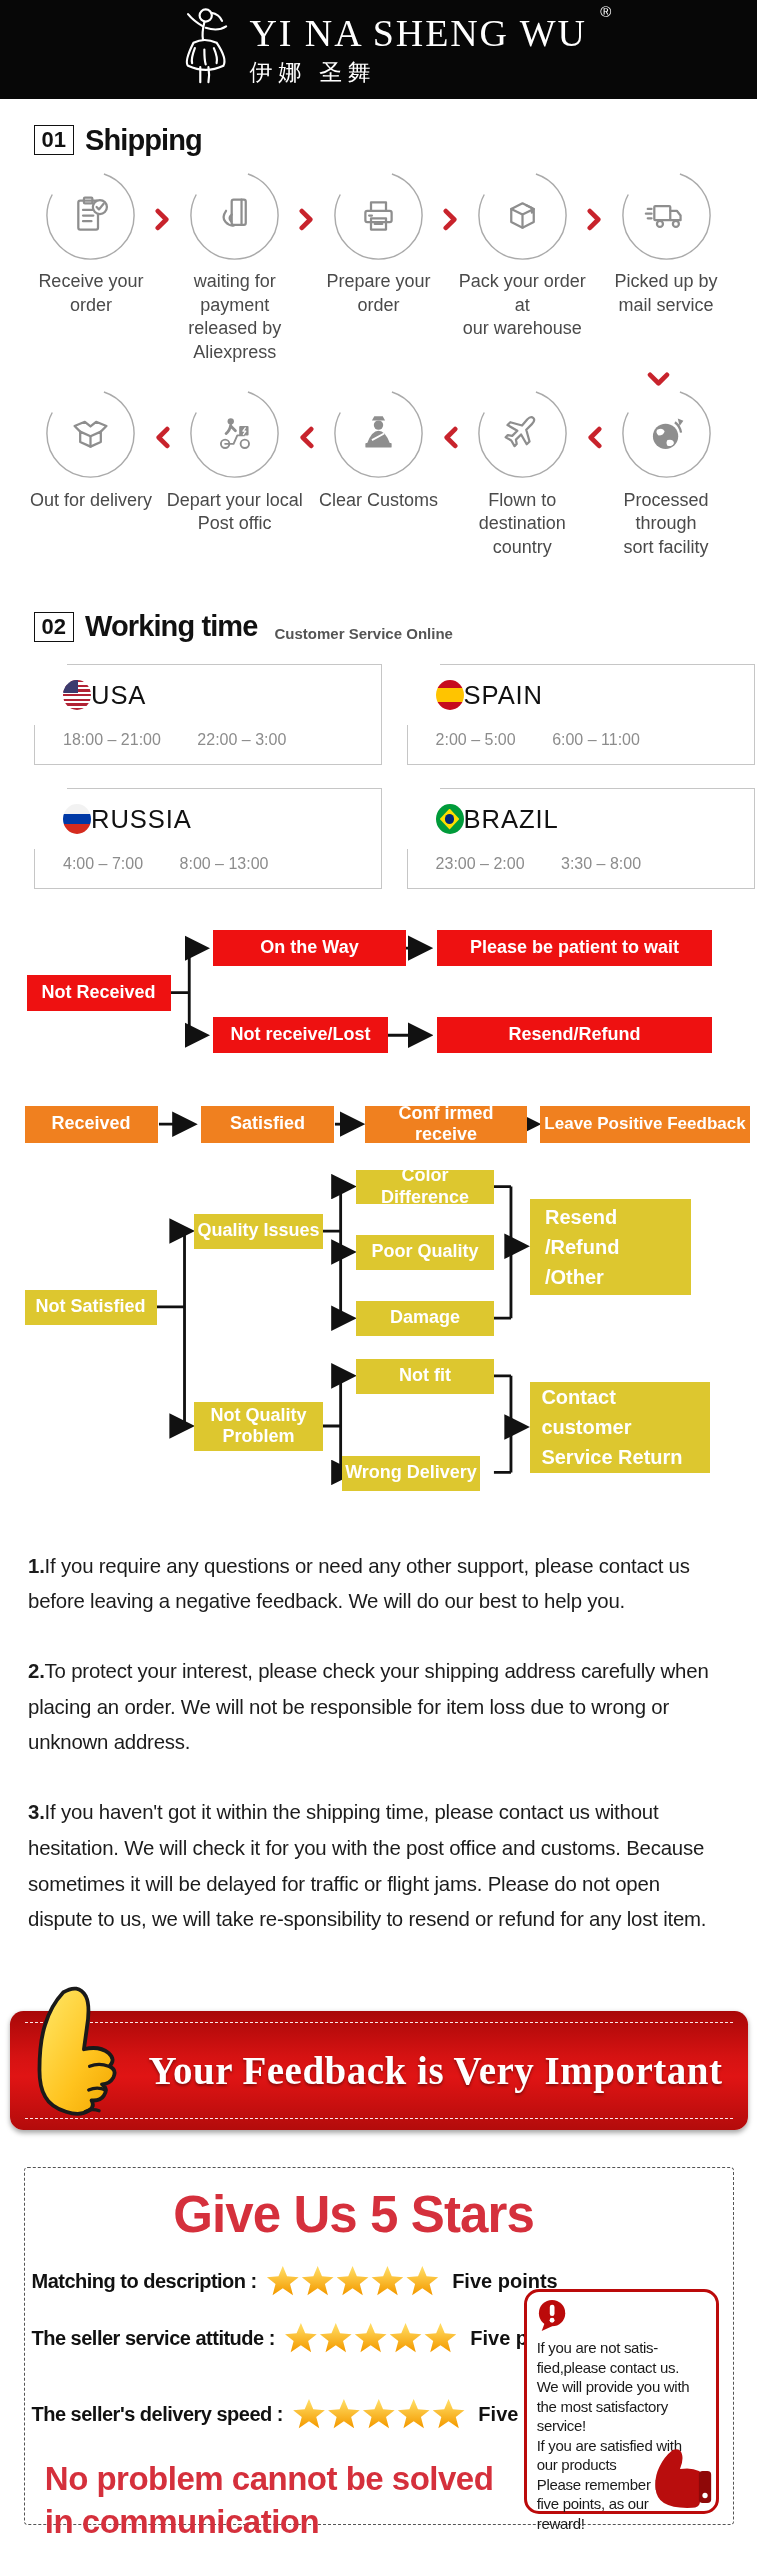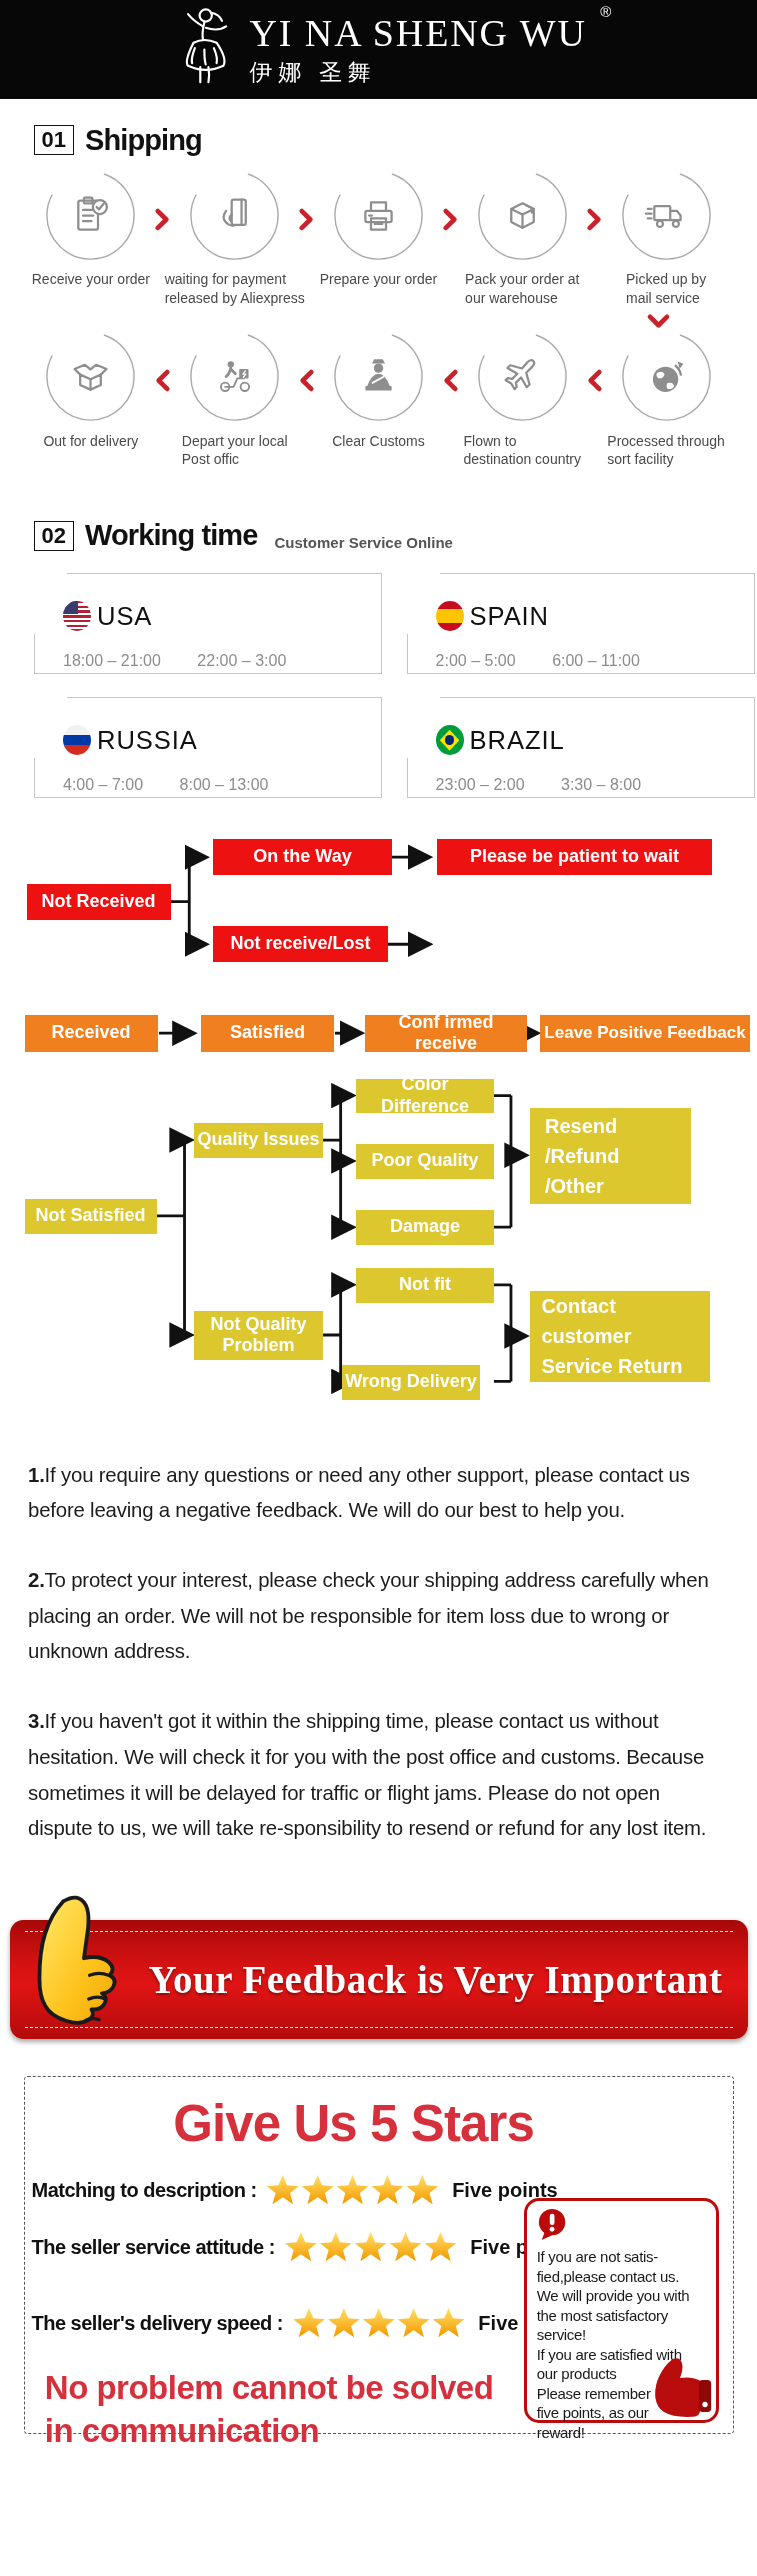--- a/index.html
+++ b/index.html
@@ -20,31 +20,31 @@
   .sec-num { border:1.9px solid #111; padding:0.9px 6.6px; font-size:22px; font-weight:600; color:#111; }
   .sec-name { font-size:29px; font-weight:600; color:#111; letter-spacing:-0.9px; }
   .sec-sub { font-size:15px; font-weight:700; color:#555; margin-left:5.7px; margin-top:13px; }
 
   
   .ship-row { position:relative; display:flex; padding:0 19px; margin-top:13.3px; }
   .ship-item { width:144px; display:flex; flex-direction:column; align-items:center; }
   .circlewrap { position:relative; width:91px; height:91px; }
   .circlewrap svg.arc { position:absolute; inset:0; }
   .ship-ic { position:absolute; left:23px; top:23px; width:45px; height:45px; }
-  .ship-label { margin-top:9.5px; font-size:14px; color:#4a4a4a; line-height:1.3; white-space:pre-line; }
+  .ship-label { margin-top:9.5px; font-size:18px; color:#4a4a4a; text-align:center; line-height:1.3; white-space:pre-line; }
   .sep { position:absolute; top:38px; width:15px; height:23px; }
   .sep svg, .chev-down svg { display:block; }
   .chev-down { margin:7.6px 0 0 0; display:flex; justify-content:flex-end; padding-right:87px; }
 
   
   .wt-grid { display:grid; grid-template-columns:348px 348px; gap:23px 24.6px; margin:21px 0 0 34px; }
   .wt-card { position:relative; height:101px; border:1.9px solid #c6c6c6; padding:15px 0 0 28px; background:#fff; }
   .wt-card::before { content:""; position:absolute; top:-1.9px; left:-1.9px; width:34px; height:1.9px; background:#fff; }
   .wt-card::after { content:""; position:absolute; top:-1.9px; left:-1.9px; width:1.9px; height:62px; background:#fff; }
-  .wt-top { display:flex; align-items:center; gap:6px;margin-top:12px; }
+  .wt-top { display:flex; align-items:center; gap:0; }
   .flag { width:28px; height:30px; border-radius:50%; position:relative; overflow:hidden; flex:none; }
   .flag-usa { background:repeating-linear-gradient(180deg,#b22234 0 2.4px,#fff 2.4px 4.7px); }
   .flag-usa::after { content:""; position:absolute; left:0; top:0; width:15px; height:13.3px; background:#3c3b6e; }
   .flag-spain { background:linear-gradient(180deg,#c60b1e 0 27%,#ffc400 27% 73%,#c60b1e 73%); }
   .flag-russia { background:linear-gradient(180deg,#f2f2f2 0 34%,#0039a6 34% 67%,#d52b1e 67%); }
   .flag-brazil { background:#009b3a; }
   .flag-brazil::before { content:""; position:absolute; left:15%; top:15%; width:70%; height:70%;
       background:#fedf00; clip-path:polygon(50% 0,100% 50%,50% 100%,0 50%); }
   .flag-brazil::after { content:""; position:absolute; left:33%; top:34%; width:34%; height:32%; border-radius:50%; background:#002776; }
   .wt-country { font-size:25.6px; color:#111; letter-spacing:0.9px; }
@@ -407,23 +407,24 @@
         <line x1="540" y1="349" x2="554" y2="349" marker-end="url(#ah)"></line>
         <path d="M341,539 H360 M360,486 V588"></path>
         <line x1="360" y1="486" x2="371" y2="486" marker-end="url(#ah)"></line>
         <line x1="360" y1="588" x2="371" y2="588" marker-end="url(#ah)"></line>
         <path d="M522,486 H540 M522,588 H540 M540,486 V588"></path>
         <line x1="540" y1="540" x2="554" y2="540" marker-end="url(#ah)"></line>
       </g>
     </svg>
 
     <div class="fc fc-red" style="left:26.5px;top:59px;width:144px;height:36px">Not Received</div>
-    <div class="fc fc-red" style="left:213px;top:14px;width:179px;height:36px">On the Way</div>
+    <div class="fc fc-red" style="left:213px;top:14px;width:193px;height:36px">On the Way</div>
     <div class="fc fc-red" style="left:437px;top:14px;width:275px;height:36px">Please be patient to wait</div>
     <div class="fc fc-red" style="left:213px;top:101px;width:175px;height:36px">Not receive/Lost</div>
+    <div class="fc fc-red" style="left:437px;top:101px;width:275px;height:36px">Resend/Refund</div>
 
     <div class="fc fc-orange" style="left:24.6px;top:190px;width:133px;height:37px">Received</div>
     <div class="fc fc-orange" style="left:201px;top:190px;width:133px;height:37px">Satisfied</div>
     <div class="fc fc-orange" style="left:365px;top:190px;width:162px;height:37px">Conf irmed receive</div>
     <div class="fc fc-orange" style="left:540px;top:190px;width:210px;height:37px;font-size:17px">Leave Positive Feedback</div>
 
     <div class="fc fc-yellow" style="left:24.6px;top:374px;width:132px;height:35px">Not Satisfied</div>
     <div class="fc fc-yellow" style="left:194px;top:298px;width:129px;height:35px">Quality Issues</div>
     <div class="fc fc-yellow" style="left:356px;top:254px;width:138px;height:34px">Color Difference</div>
     <div class="fc fc-yellow" style="left:356px;top:319px;width:138px;height:35px">Poor Quality</div>

